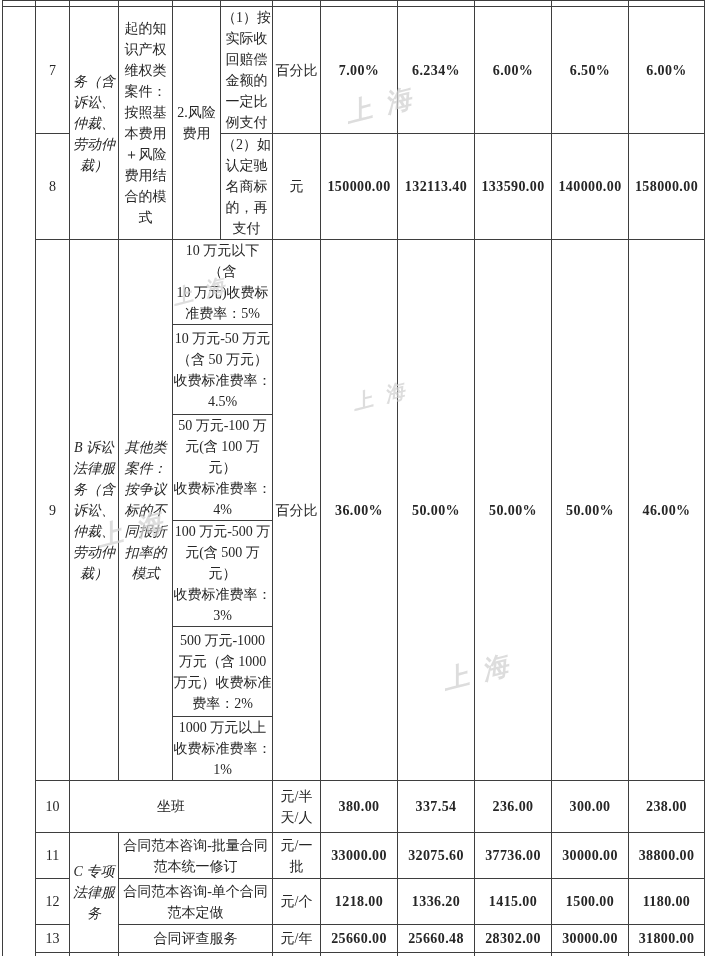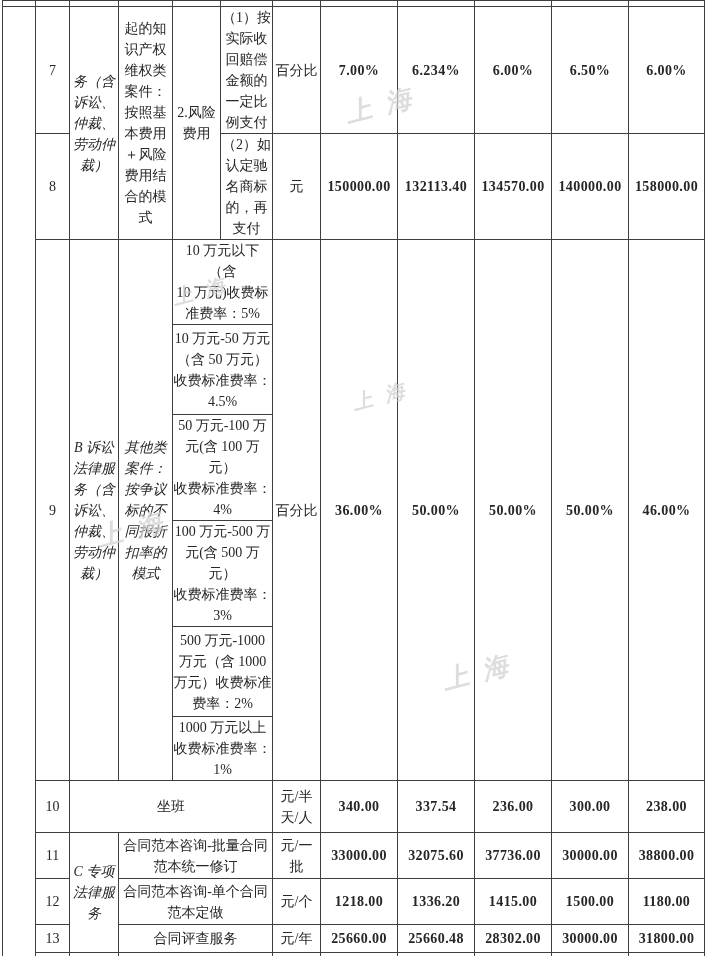--- a/index.html
+++ b/index.html
@@ -128,21 +128,21 @@
     <tr style="height:104px">
       <td class="num">8</td>
       <td class="ml feeitem">（2）如
 认定驰
 名商标
 的，再
 支付</td>
       <td class="unit">元</td>
       <td class="val">150000.00</td>
       <td class="val">132113.40</td>
-      <td class="val">134570.00</td>
+      <td class="val">133590.00</td>
       <td class="val">140000.00</td>
       <td class="val">158000.00</td>
     </tr>
 
     <tr style="height:75px">
       <td class="num" rowspan="6">9</td>
       <td class="ml svc" rowspan="6">B 诉讼
 法律服
 务（含
 诉讼、
@@ -194,21 +194,21 @@
       <td class="ml tier" colspan="2">1000 万元以上
 收费标准费率：
 1%</td>
     </tr>
 
     <tr style="height:52px">
       <td class="num">10</td>
       <td class="desc" colspan="4">坐班</td>
       <td class="ml unit">元/半
 天/人</td>
-      <td class="val">340.00</td>
+      <td class="val">380.00</td>
       <td class="val">337.54</td>
       <td class="val">236.00</td>
       <td class="val">300.00</td>
       <td class="val">238.00</td>
     </tr>
 
     <tr style="height:46px">
       <td class="num">11</td>
       <td class="ml svc top" rowspan="3">C 专项
 法律服

